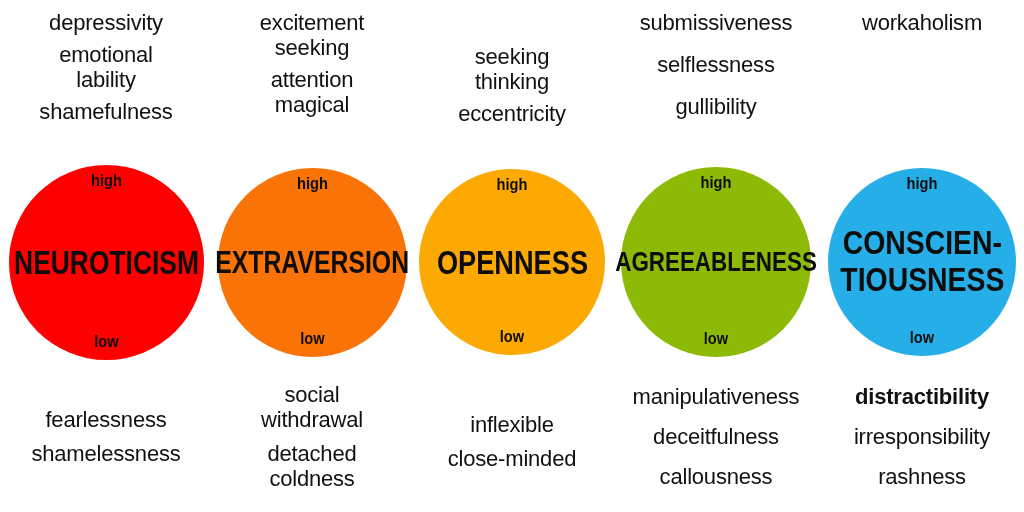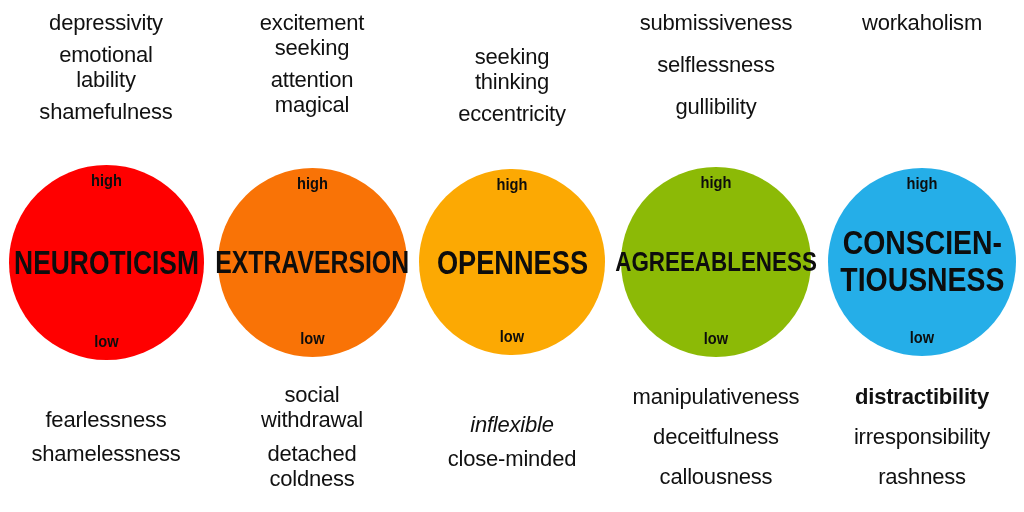--- a/index.html
+++ b/index.html
@@ -176,21 +176,21 @@
       <span class="facet">eccentricity</span>
     </div>
     <div class="circle-wrap">
       <div class="circle c-2" style="background:#FCA903;">
         <span class="pole pole-high">high</span>
         <span class="trait-name tn-2">OPENNESS</span>
         <span class="pole pole-low">low</span>
       </div>
     </div>
     <div class="facets facets-low">
-      <span class="facet" style="margin-top:10px;font-style:italic;">inflexible</span>
+      <span class="facet" style="margin-top:10px;">inflexible</span>
       <span class="facet">close-minded</span>
     </div>
   </div>
 
   <div class="trait-column col-3">
     <div class="facets facets-high">
       <span class="facet" style="margin-bottom:17px;">submissiveness</span>
       <span class="facet" style="margin-bottom:17px;">selflessness</span>
       <span class="facet">gullibility</span>
     </div>

